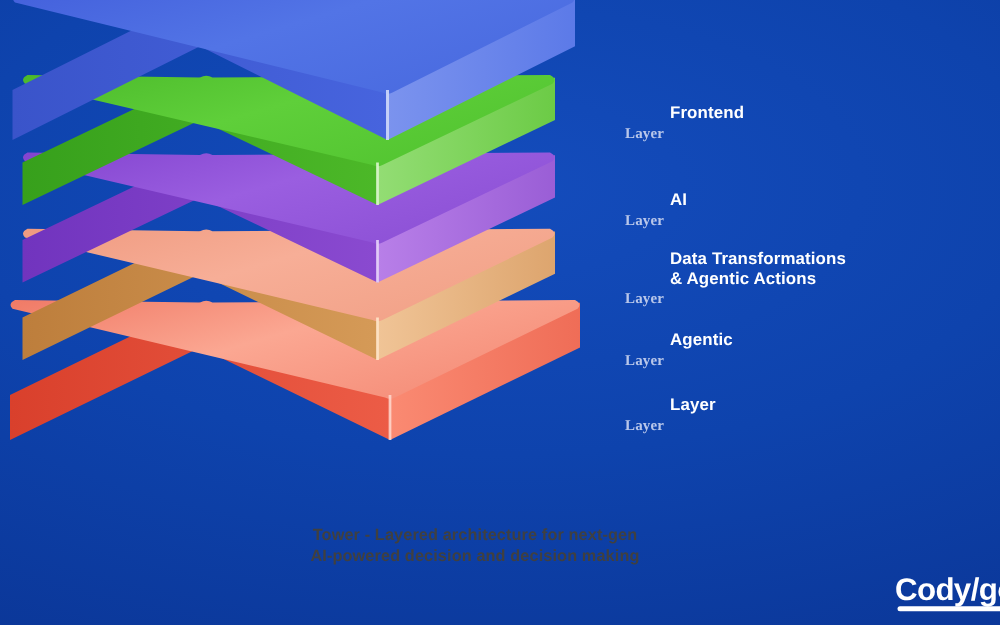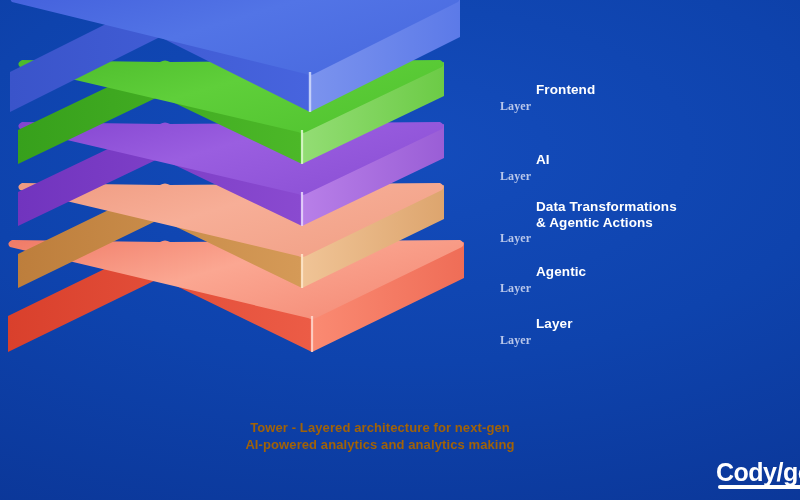--- a/index.html
+++ b/index.html
@@ -23,21 +23,21 @@
     letter-spacing:.1px;white-space:nowrap;padding-left:36px;
   }
   .label .sub{
     color:#b9c7ea;font-weight:bold;font-size:12px;line-height:14px;
     letter-spacing:.1px;margin-top:1px;font-family:Liberation Serif, serif;
   }
 
   
   #caption{
     position:absolute;left:0;top:420px;width:760px;text-align:center;
-    color:#a16207;font-weight:bold;font-size:13px;line-height:16.5px;
+    color:#404040;font-weight:bold;font-size:13px;line-height:16.5px;
     letter-spacing:.1px;
   }
 
   
   #logo{
     position:absolute;left:716px;top:458px;
     color:#ffffff;font-weight:bold;font-size:25px;letter-spacing:-.5px;
     white-space:nowrap;
   }
   #logo .bar{
@@ -204,19 +204,19 @@
   </div>
 
   <div class="label" style="top:316px">
     <div class="title">Layer</div>
     <div class="sub">Layer</div>
   </div>
 </div>
 
 <div id="caption">
   <div>Tower - Layered architecture for next-gen</div>
-  <div>AI-powered analytics and analytics making</div>
+  <div>AI-powered decision and decision making</div>
 </div>
 
 <div id="logo">
   <span>Cody/go</span>
   <span class="bar"></span>
 </div>
 
 </body></html>

